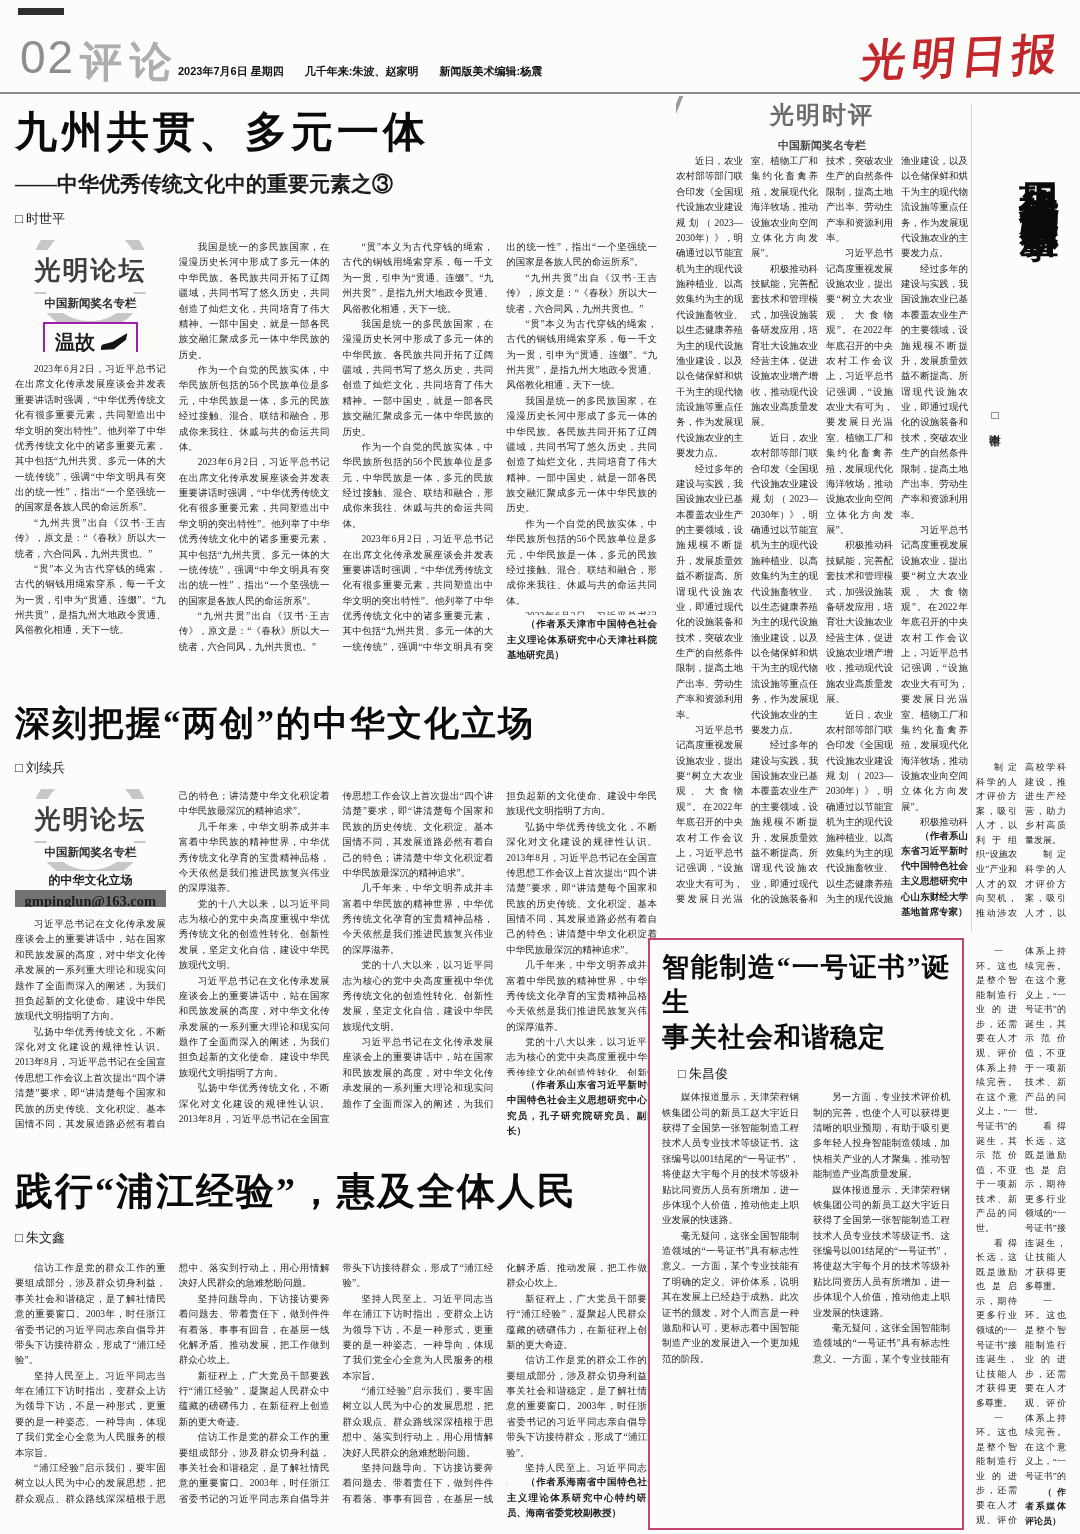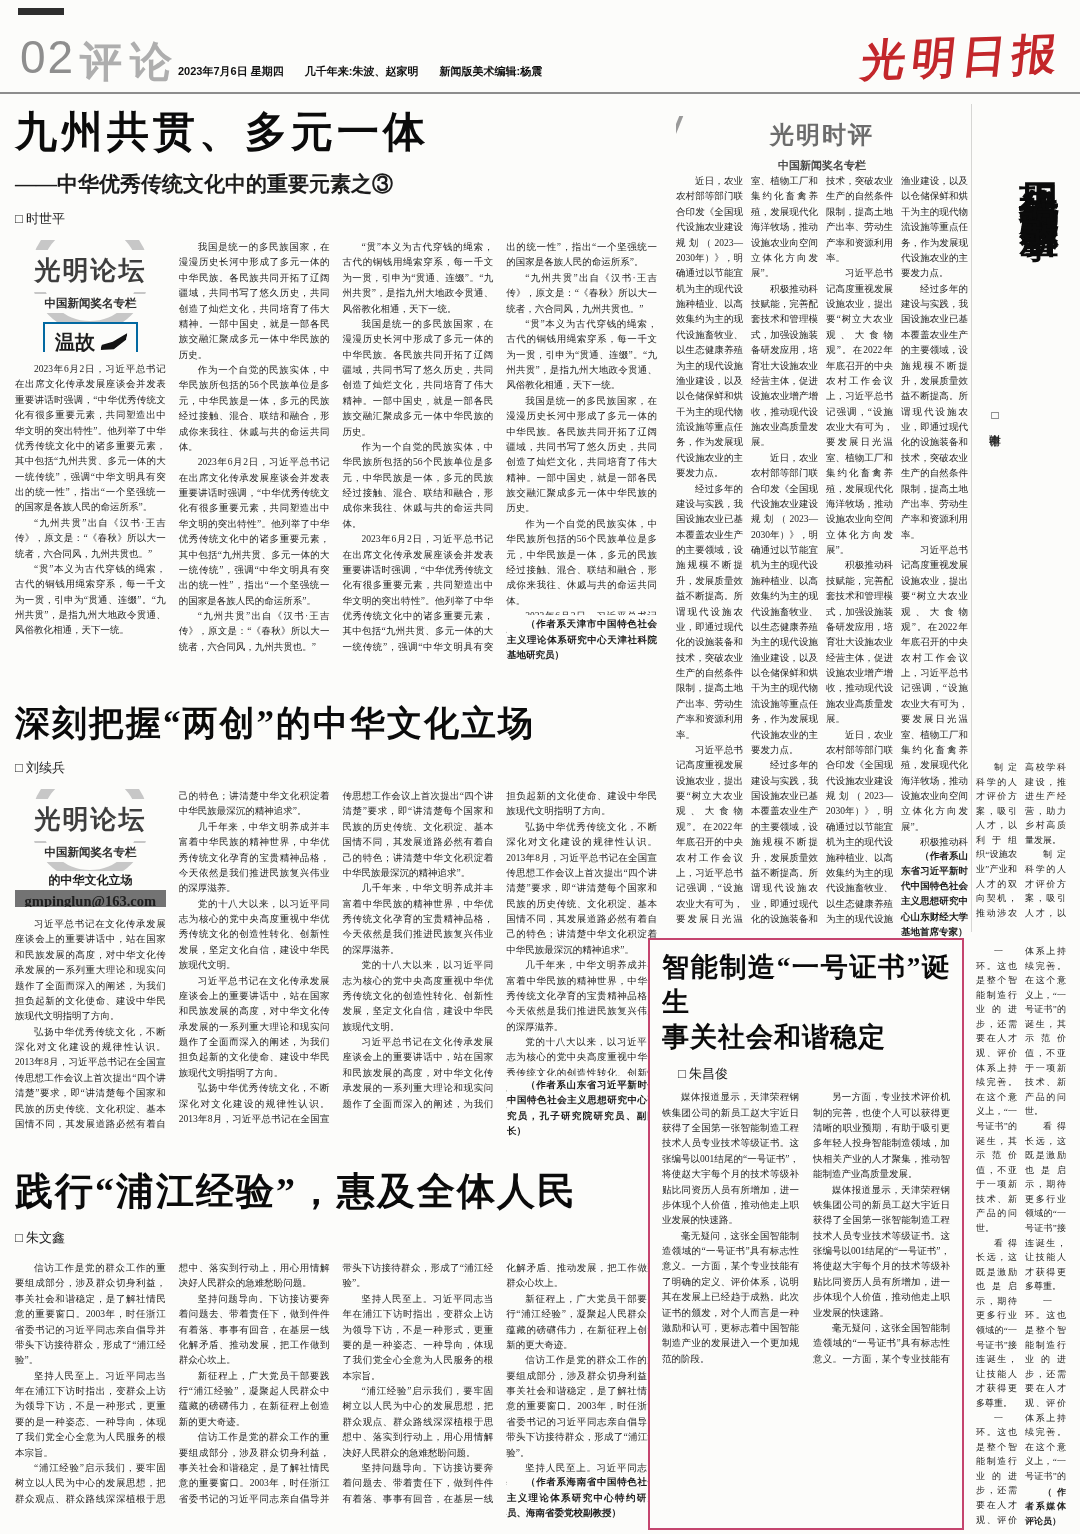--- a/index.html
+++ b/index.html
@@ -54,30 +54,30 @@
   
   .badge { position:relative; overflow:hidden; text-align:center; padding-top:10px;
            margin-bottom:10px; break-inside:avoid; height:112px; }
   .badge .ring { position:absolute; left:50%; top:-26px; transform:translateX(-50%);
                  width:118px; height:118px; border-radius:50%; border:11px solid #c7c7c7; }
   .badge .b-title { position:relative; display:inline-block; font-size:26px; font-weight:900;
                     color:#3e3e3e; letter-spacing:2px; background:#fcfcfa; padding:0 4px; }
   .badge .b-sub { position:relative; display:block; font-size:11.5px; font-weight:700;
                   color:#2f2f2f; background:#fcfcfa; width:112px; margin:2px auto 0; }
   .stamp { position:relative; display:inline-flex; align-items:center; gap:7px;
-           border:2px solid #0369a1; padding:2px 10px; margin-top:9px; background:#fcfcfa; }
+           border:2px solid #a21caf; padding:2px 10px; margin-top:9px; background:#fcfcfa; }
   .stamp .s-text { font-size:20px; font-weight:900; font-family:"Liberation Serif",serif; }
   .book-icon { width:24px; height:17px; background:#141414; transform:skewX(-10deg);
                clip-path:polygon(0 70%,45% 52%,100% 0,100% 38%,55% 96%,0 100%); }
   .badge.mail { height:118px; }
   .mail-label { position:relative; display:block; font-size:12px; font-weight:700; margin-top:9px; background:#fcfcfa; }
   .mail-addr  { position:relative; display:block; font-size:14.5px; font-weight:700; background:#737373; }
 
   
-  .mid { position:absolute; left:676px; top:112px; width:292px; height:830px; }
+  .mid { position:absolute; left:676px; top:92px; width:292px; height:830px; }
   .mid .body-flow { height:830px; column-count:4; column-gap:8px; font-size:9.5px; }
   .mid .attr { width:67px; }
   .badge-shiping { column-span:all; position:relative; text-align:center; height:56px;
                    margin-bottom:6px; padding-top:4px; break-inside:avoid; }
   .badge-shiping .b-title { display:inline-block; position:relative; font-size:24px; font-weight:900;
                             color:#6c6c6c; letter-spacing:2px; padding:0 14px; }
   .slash-l { position:absolute; left:-2px; top:4px; width:4px; height:26px; background:#9a9a9a; transform:skewX(-22deg); }
   .corner-r { position:absolute; right:-10px; top:-6px; width:34px; height:12px;
               border:3px solid #9a9a9a; border-bottom:none; border-left:none; transform:skewX(-35deg); }
   .badge-shiping .b-sub { display:block; font-size:11px; font-weight:700; color:#4a4a4a; margin-top:2px; }

